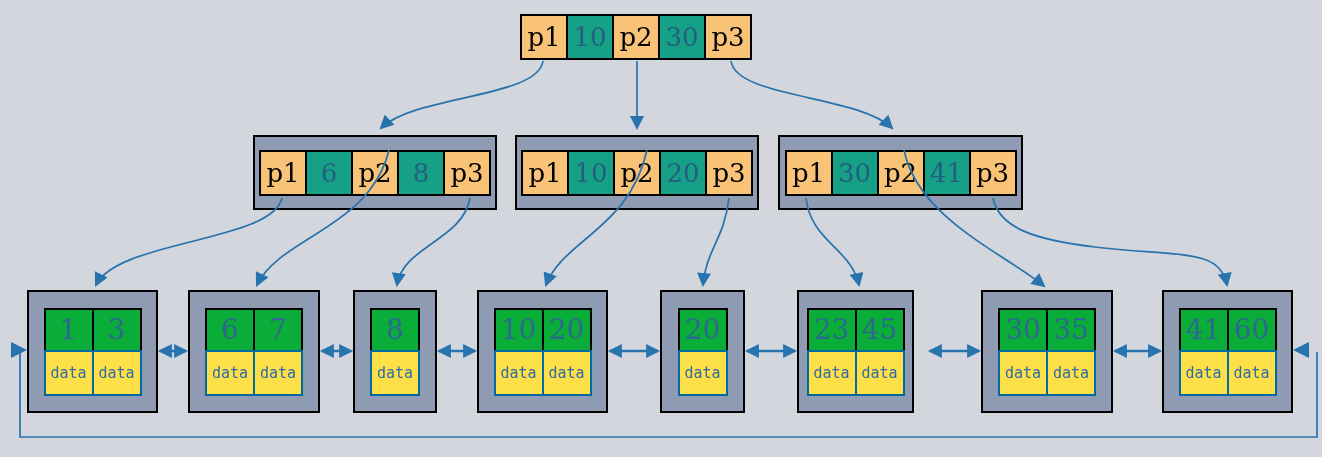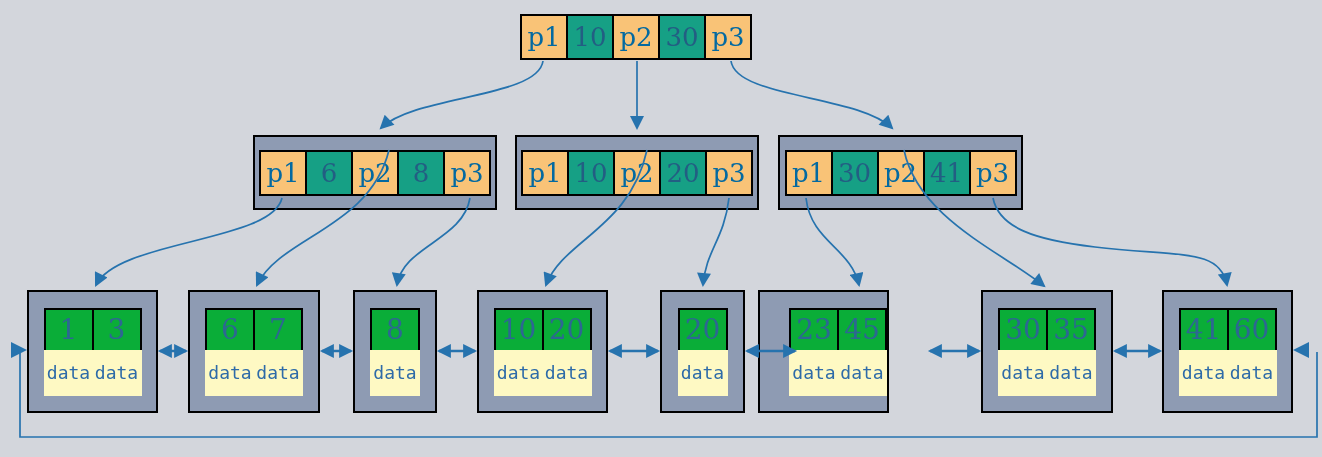--- a/index.html
+++ b/index.html
@@ -4,21 +4,21 @@
 <style>
   html,body{margin:0;padding:0;}
   body{background:#d3d6dc;font-family:"DejaVu Serif", serif;}
   #stage{position:relative;width:1322px;height:457px;background:#d3d6dc;overflow:hidden;}
 
   
   .cellrow{display:flex;}
   .cell{
     box-sizing:border-box;width:48px;height:46px;border:2px solid #000;
     display:flex;align-items:center;justify-content:center;
-    font-size:26px;color:#0369a1;line-height:1;
+    font-size:26px;color:#000000;line-height:1;
   }
   .cell + .cell{margin-left:-2px;}
   .ptr{background:#f9c377;}
   .ikey{background:#16a085;color:#235e83;}
 
   .root{position:absolute;left:520px;top:14px;z-index:1;}
 
   .inode{
     position:absolute;top:135px;width:244px;height:75px;box-sizing:border-box;
     background:#8e9bb3;border:2px solid #000;
@@ -33,23 +33,23 @@
   }
   .leafgrid{display:flex;}
   .leafcol{display:flex;flex-direction:column;}
   .leafcol + .leafcol{margin-left:-2px;}
   .kcell{
     box-sizing:border-box;width:50px;height:44px;border:2px solid #000;background:#0aad38;
     display:flex;align-items:center;justify-content:center;
     font-size:28px;color:#2d6792;
   }
   .dcell{
-    box-sizing:border-box;width:50px;height:46px;border:2px solid #fef9c3;background:#fef9c3;
+    box-sizing:border-box;width:50px;height:46px;border:2px solid #0369a1;background:#fde047;
     margin-top:-2px;display:flex;align-items:center;justify-content:center;
-    font-family:"DejaVu Sans Mono", monospace;font-size:18px;color:#2e6ba8;
+    font-family:"DejaVu Sans Mono", monospace;font-size:15px;color:#2e6ba8;
   }
 
   
   #arrows{position:absolute;left:0;top:0;z-index:2;pointer-events:none;}
 </style>
 </head>
 <body>
 
 <div id="stage">
 
@@ -141,21 +141,21 @@
 
   <div class="leaf" style="left:660px;width:85px;">
     <div class="leafgrid">
       <div class="leafcol">
         <div class="kcell">20</div>
         <div class="dcell">data</div>
       </div>
     </div>
   </div>
 
-  <div class="leaf" style="left:758px;width:131px;justify-content:flex-end;">
+  <div class="leaf" style="left:797px;width:117px;">
     <div class="leafgrid">
       <div class="leafcol">
         <div class="kcell">23</div>
         <div class="dcell">data</div>
       </div>
       <div class="leafcol">
         <div class="kcell">45</div>
         <div class="dcell">data</div>
       </div>
     </div>

